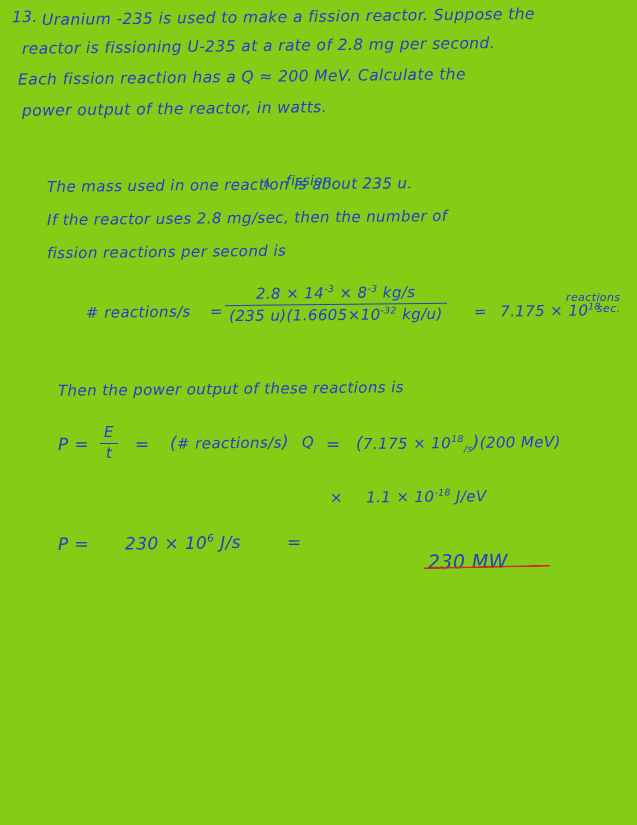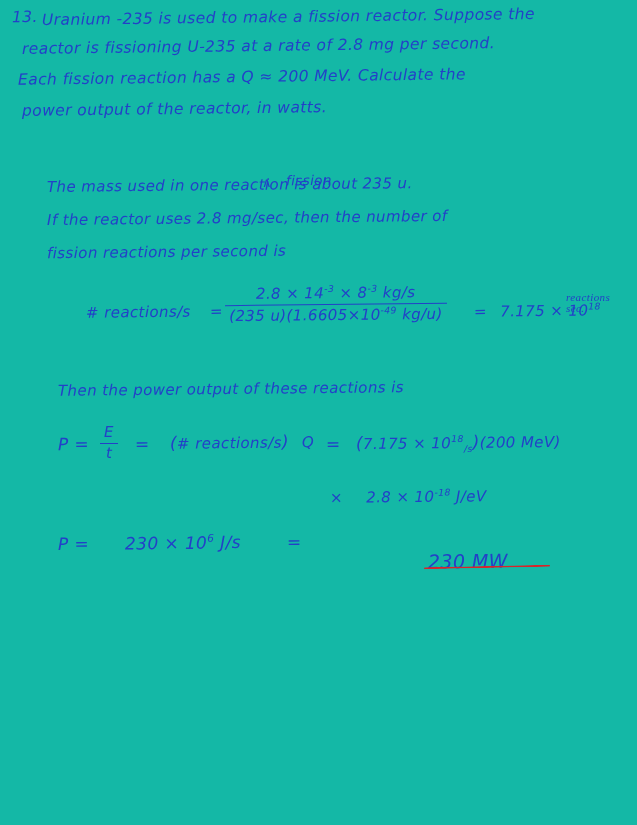--- a/index.html
+++ b/index.html
@@ -11,21 +11,21 @@
     height: 825px;
     background: #fdfdfc;
     font-family: "DejaVu Sans", sans-serif;
     position: relative;
     overflow: hidden;
   }
   .page {
     position: relative;
     width: 637px;
     height: 825px;
-    background: #14b8a6;
+    background: #84cc16;
   }
   
   .ink {
     position: absolute;
     color: #2340c8;
     font-family: "DejaVu Sans", sans-serif;
     font-style: italic;
     white-space: nowrap;
     letter-spacing: 0.4px;
   }
@@ -78,24 +78,23 @@
   .caret {
     position: absolute;
     font-size: 13px;
     color: #2340c8;
   }
   .bigger {
     font-size: 17px;
   }
   .stack-frac {
     display: inline-block;
-    text-align: left;
+    text-align: right;
     vertical-align: -0.45em;
     line-height: 1.0;
-    font-family: Liberation Serif, serif;
   }
 </style>
 </head>
 <body>
 
 <div class="page">
 
   <div class="ink q-line" style="left:12px; top:8px;">
     <span>13.</span>
   </div>
@@ -118,21 +117,21 @@
 
   <div class="ink w-line" style="left:225px; top:284px;">
     <span class="frac">
       <span class="num">
         <span>2.8 × 14</span><span class="sup">-3</span>
         <span>× 8</span><span class="sup">-3</span>
         <span>kg/s</span>
       </span>
       <span class="bar"></span>
       <span class="den">
-        <span>(235 u)(1.6605×10</span><span class="sup">-49</span>
+        <span>(235 u)(1.6605×10</span><span class="sup">-32</span>
         <span>kg/u)</span>
       </span>
     </span>
   </div>
 
   <div class="ink w-line" style="left:474px; top:301px;">
     <span>=</span>
     <span style="padding-left:8px;">7.175 × 10</span><span class="sup">18</span>
   </div>
   <div class="ink" style="left:566px; top:292px; font-size:11px; text-align:center;">
@@ -157,21 +156,21 @@
     <span class="bigger">(</span><span># reactions/s</span><span class="bigger">)</span>
     <span style="padding-left:8px;">Q</span>
   </div>
   <div class="ink w-line bigger" style="left:326px; top:434px;">=</div>
   <div class="ink w-line" style="left:356px; top:432px;">
     <span class="bigger">(</span><span>7.175 × 10</span><span class="sup">18</span><span class="sub">/s</span><span class="bigger">)</span><span>(200 MeV)</span>
   </div>
 
   <div class="ink w-line" style="left:330px; top:487px;">
     <span>×</span>
-    <span style="padding-left:18px;">2.8 × 10</span><span class="sup">-18</span>
+    <span style="padding-left:18px;">1.1 × 10</span><span class="sup">-18</span>
     <span>J/eV</span>
   </div>
 
   <div class="ink w-line bigger" style="left:58px; top:532px;">
     <span>P  =</span>
     <span style="padding-left:30px;">230 × 10</span><span class="sup">6</span>
     <span>J/s</span>
     <span style="padding-left:40px;">=</span>
   </div>
   <div class="ink w-line" style="left:428px; top:550px; font-size:19px;">230 MW</div>

